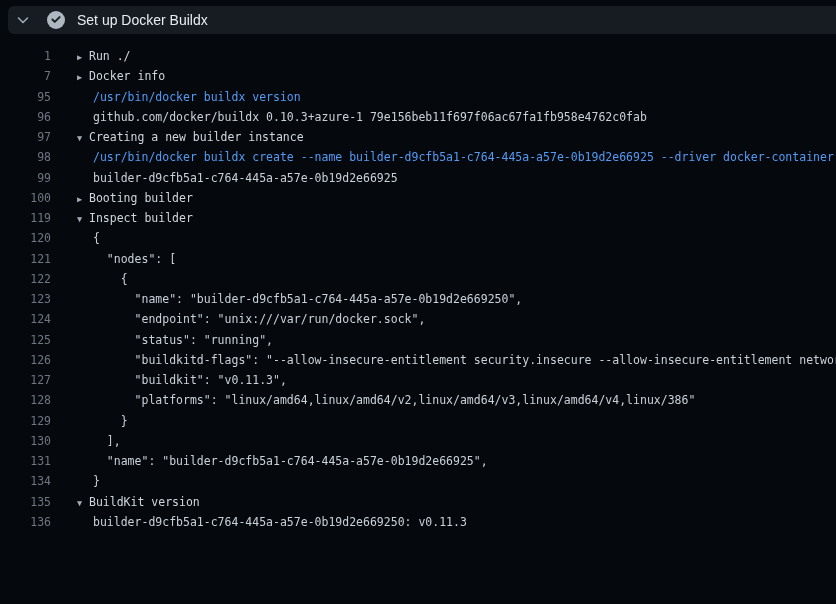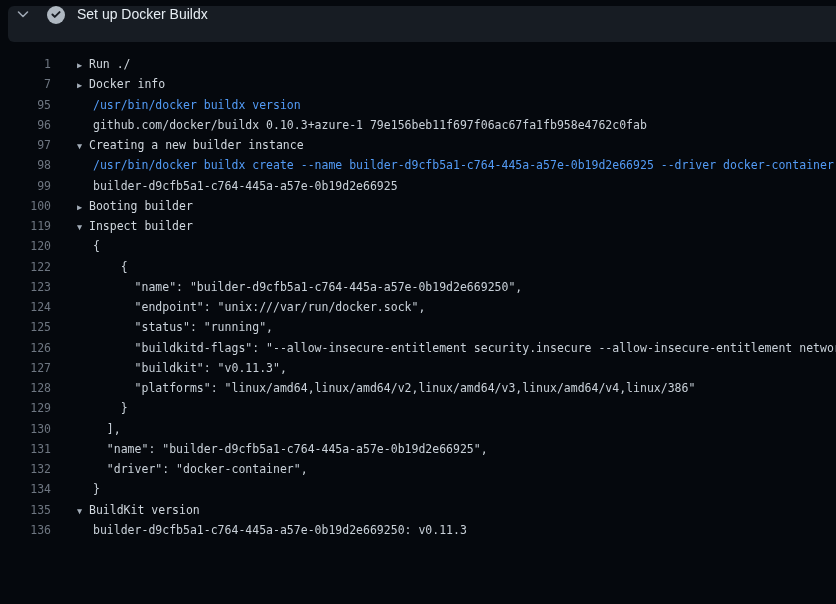--- a/index.html
+++ b/index.html
@@ -15,26 +15,26 @@
   * { margin: 0; padding: 0; box-sizing: border-box; }
   html, body {
     width: 836px; height: 604px;
     background: var(--page-bg);
     overflow: hidden;
     font-family: "DejaVu Sans Mono", "Liberation Mono", monospace;
   }
   
   .step-header {
     margin: 6px 0 0 8px;
-    height: 36px;
+    height: 28px;
     width: calc(100% - 8px);
     background: var(--header-bg);
     border-radius: 6px 0 0 6px;
     display: flex;
-    align-items: flex-start;
+    align-items: center;
     cursor: pointer;
   }
   .chev-box { width: 16px; height: 16px; margin-left: 7px; display: flex; align-items: center; justify-content: center; }
   .check-box { width: 18px; height: 18px; margin-left: 16px; }
   .step-title {
     margin-left: 12px;
     font-family: "Liberation Sans", sans-serif;
     font-size: 14px;
     color: var(--title-color);
     font-weight: 400;
@@ -127,20 +127,24 @@
   </div>
     <div class="row kind-group">
     <span class="num">119</span>
     <span class="content"><span class="arrow">▼</span><span class="text">Inspect builder</span></span>
   </div>
     <div class="row kind-output">
     <span class="num">120</span>
     <span class="content"><span class="text">{</span></span>
   </div>
     <div class="row kind-output">
+    <span class="num">121</span>
+    <span class="content"><span class="text">  "nodes": [</span></span>
+  </div>
+    <div class="row kind-output">
     <span class="num">122</span>
     <span class="content"><span class="text">    {</span></span>
   </div>
     <div class="row kind-output">
     <span class="num">123</span>
     <span class="content"><span class="text">      "name": "builder-d9cfb5a1-c764-445a-a57e-0b19d2e669250",</span></span>
   </div>
     <div class="row kind-output">
     <span class="num">124</span>
     <span class="content"><span class="text">      "endpoint": "unix:///var/run/docker.sock",</span></span>
@@ -167,24 +171,20 @@
   </div>
     <div class="row kind-output">
     <span class="num">130</span>
     <span class="content"><span class="text">  ],</span></span>
   </div>
     <div class="row kind-output">
     <span class="num">131</span>
     <span class="content"><span class="text">  "name": "builder-d9cfb5a1-c764-445a-a57e-0b19d2e66925",</span></span>
   </div>
     <div class="row kind-output">
-    <span class="num">132</span>
-    <span class="content"><span class="text">  "driver": "docker-container",</span></span>
-  </div>
-    <div class="row kind-output">
     <span class="num">134</span>
     <span class="content"><span class="text">}</span></span>
   </div>
     <div class="row kind-group">
     <span class="num">135</span>
     <span class="content"><span class="arrow">▼</span><span class="text">BuildKit version</span></span>
   </div>
     <div class="row kind-output">
     <span class="num">136</span>
     <span class="content"><span class="text">builder-d9cfb5a1-c764-445a-a57e-0b19d2e669250: v0.11.3</span></span>

